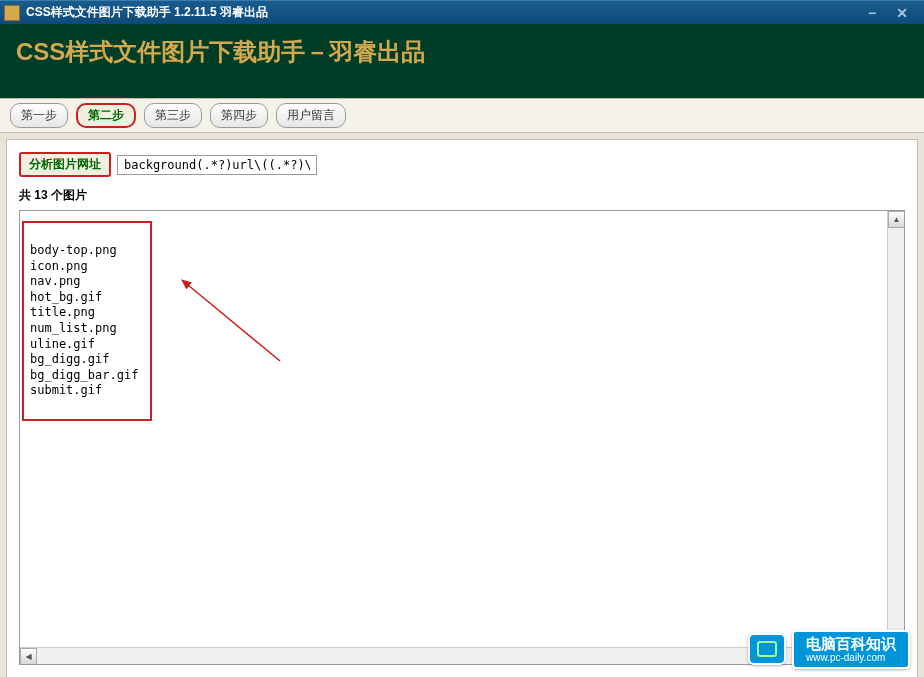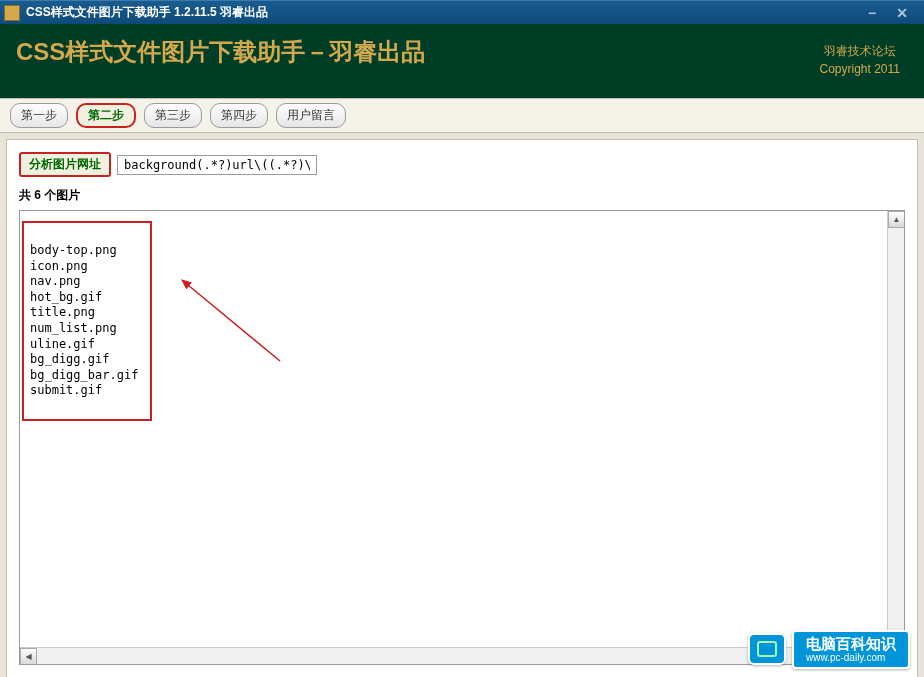--- a/index.html
+++ b/index.html
@@ -249,40 +249,36 @@
   <div class="titlebar-icon"></div>
   <div class="titlebar-text">CSS样式文件图片下载助手  1.2.11.5   羽睿出品</div>
   <div class="titlebar-controls">
     <span class="titlebar-btn">−</span>
     <span class="titlebar-btn">✕</span>
   </div>
 </div>
 
 <div class="header">
   <div class="header-title">CSS样式文件图片下载助手－羽睿出品</div>
-  <div class="header-right">
-    <div>羽睿技术论坛</div>
-    <div>Copyright 2011</div>
-  </div>
 </div>
 
 <div class="tabs-bar">
   <button class="tab-btn">第一步</button>
   <button class="tab-btn active">第二步</button>
   <button class="tab-btn">第三步</button>
   <button class="tab-btn">第四步</button>
   <button class="tab-btn">用户留言</button>
 </div>
 
 <div class="content-area">
   <div class="action-row">
     <button class="analyze-btn">分析图片网址</button>
     <input class="pattern-input" type="text" value="background(.*?)url\((.*?)\)" style="">
   </div>
-  <div class="count-label">共 6 个图片</div>
+  <div class="count-label">共 13 个图片</div>
   <div class="list-container">
     <div class="file-list">
       <div class="file-item">body-top.png</div>
       <div class="file-item">icon.png</div>
       <div class="file-item">nav.png</div>
       <div class="file-item">hot_bg.gif</div>
       <div class="file-item">title.png</div>
       <div class="file-item">num_list.png</div>
       <div class="file-item">uline.gif</div>
       <div class="file-item">bg_digg.gif</div>

